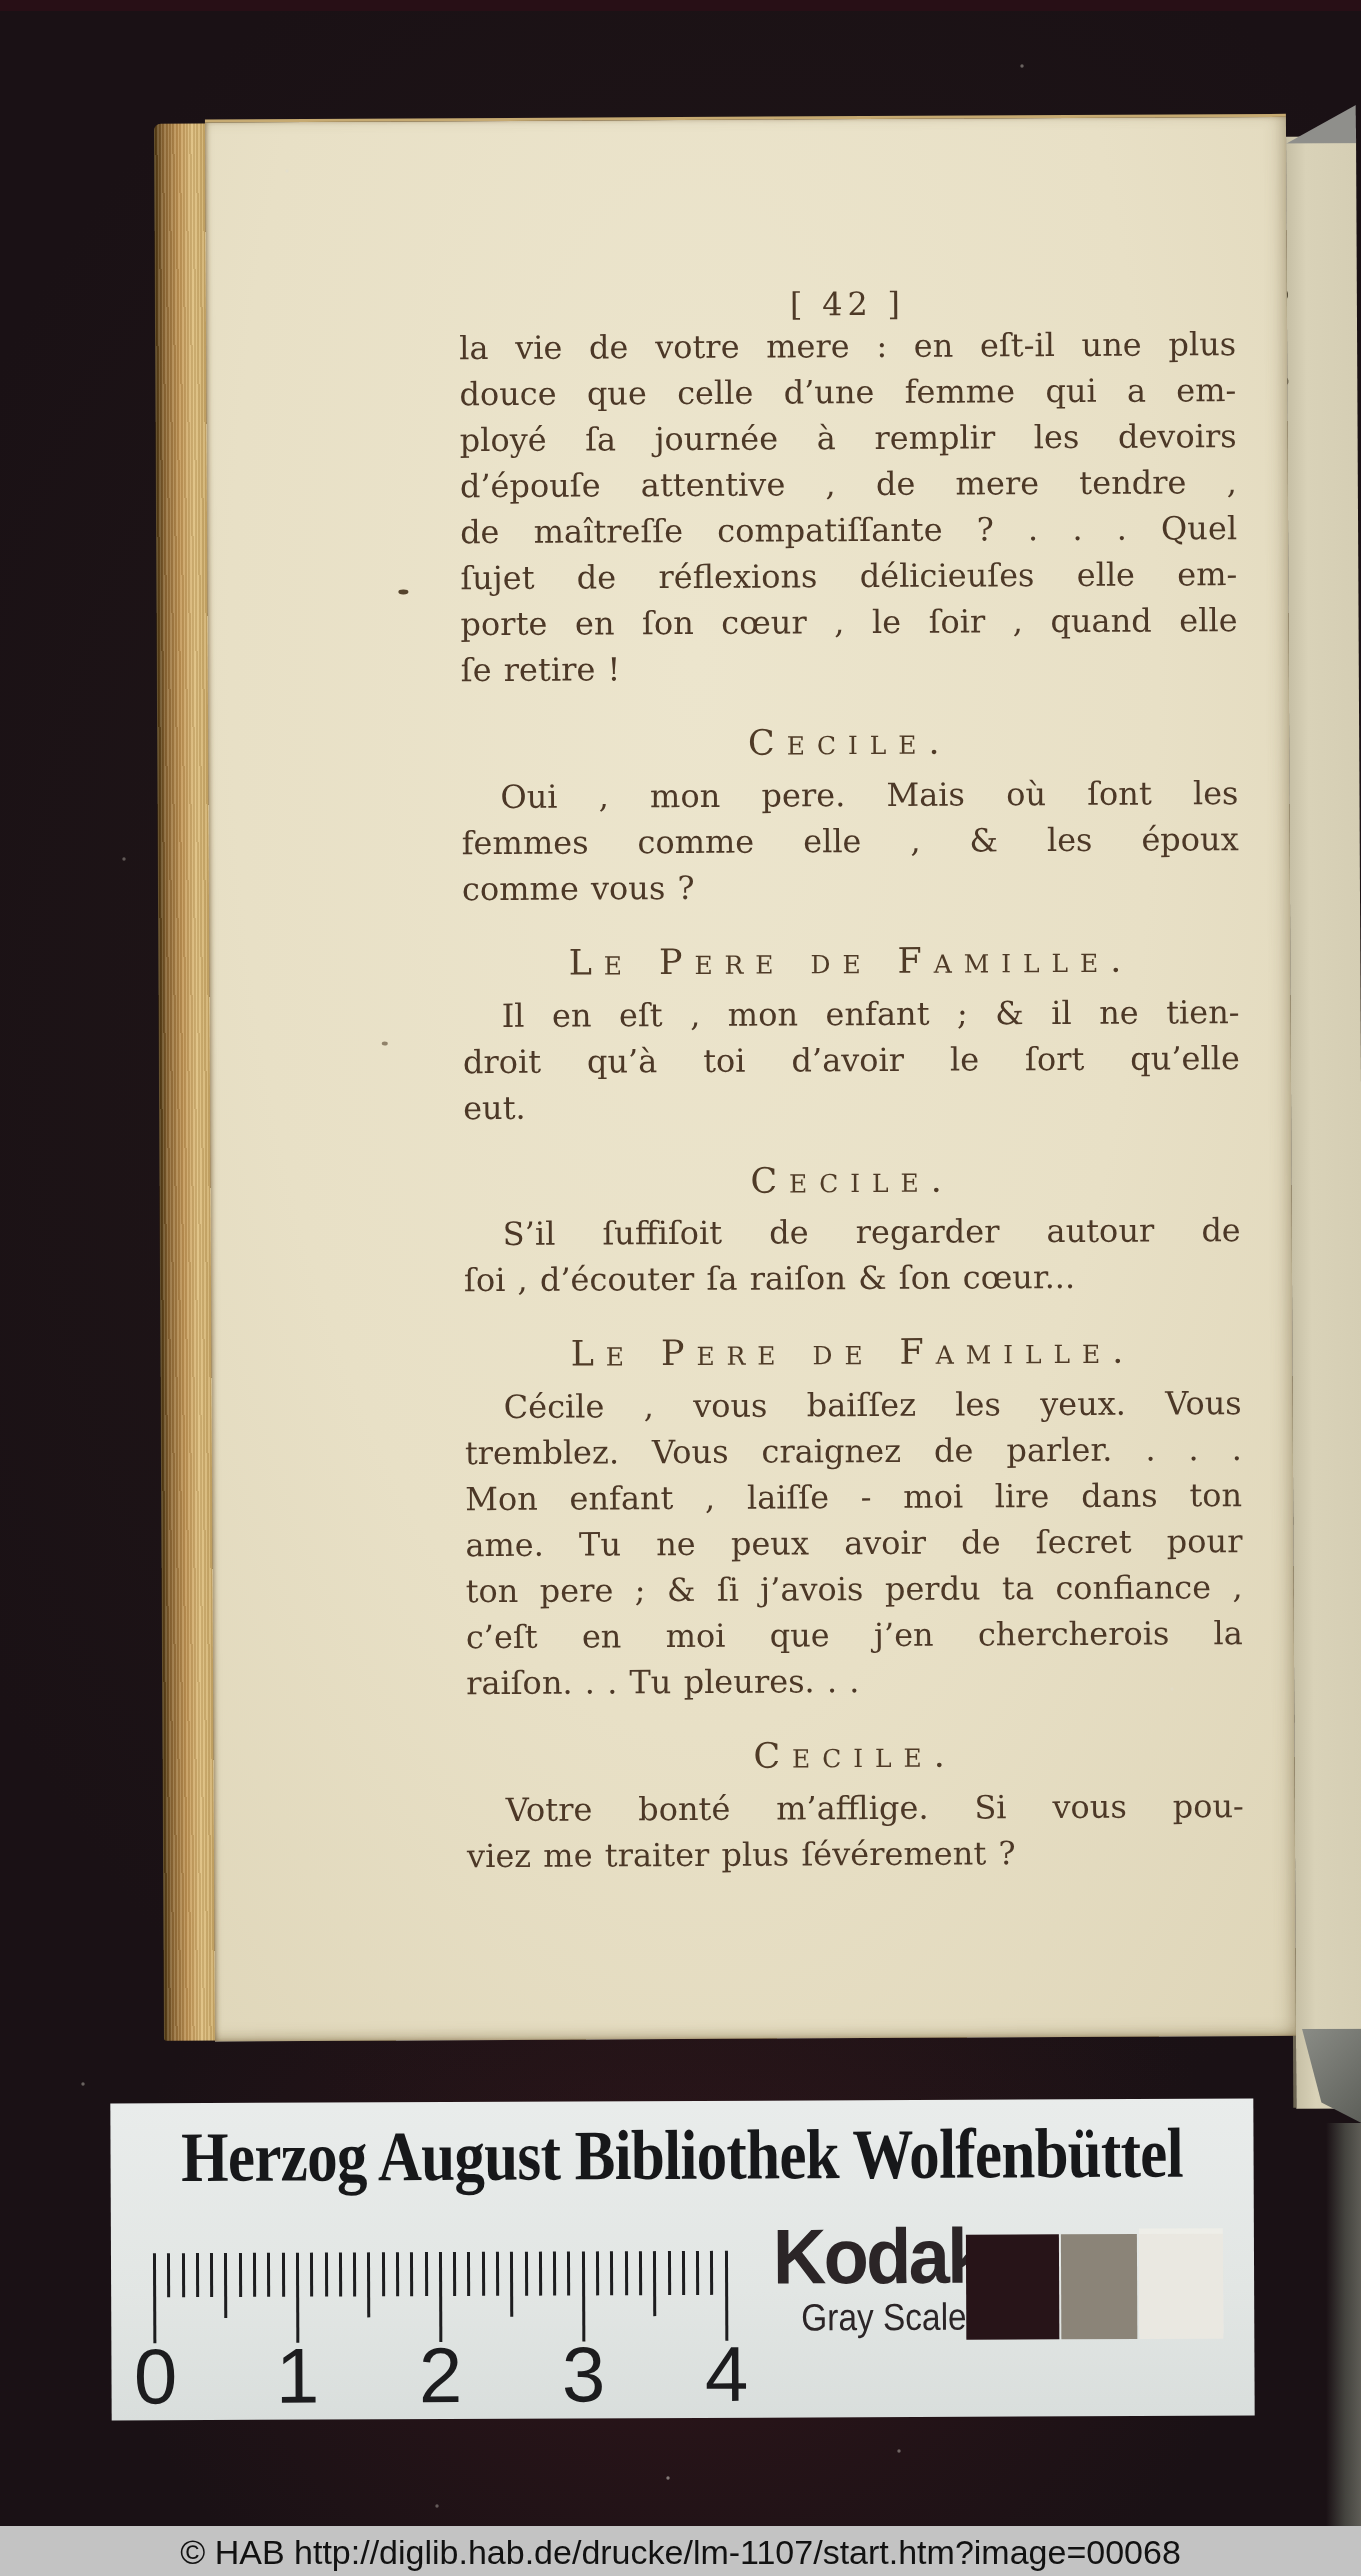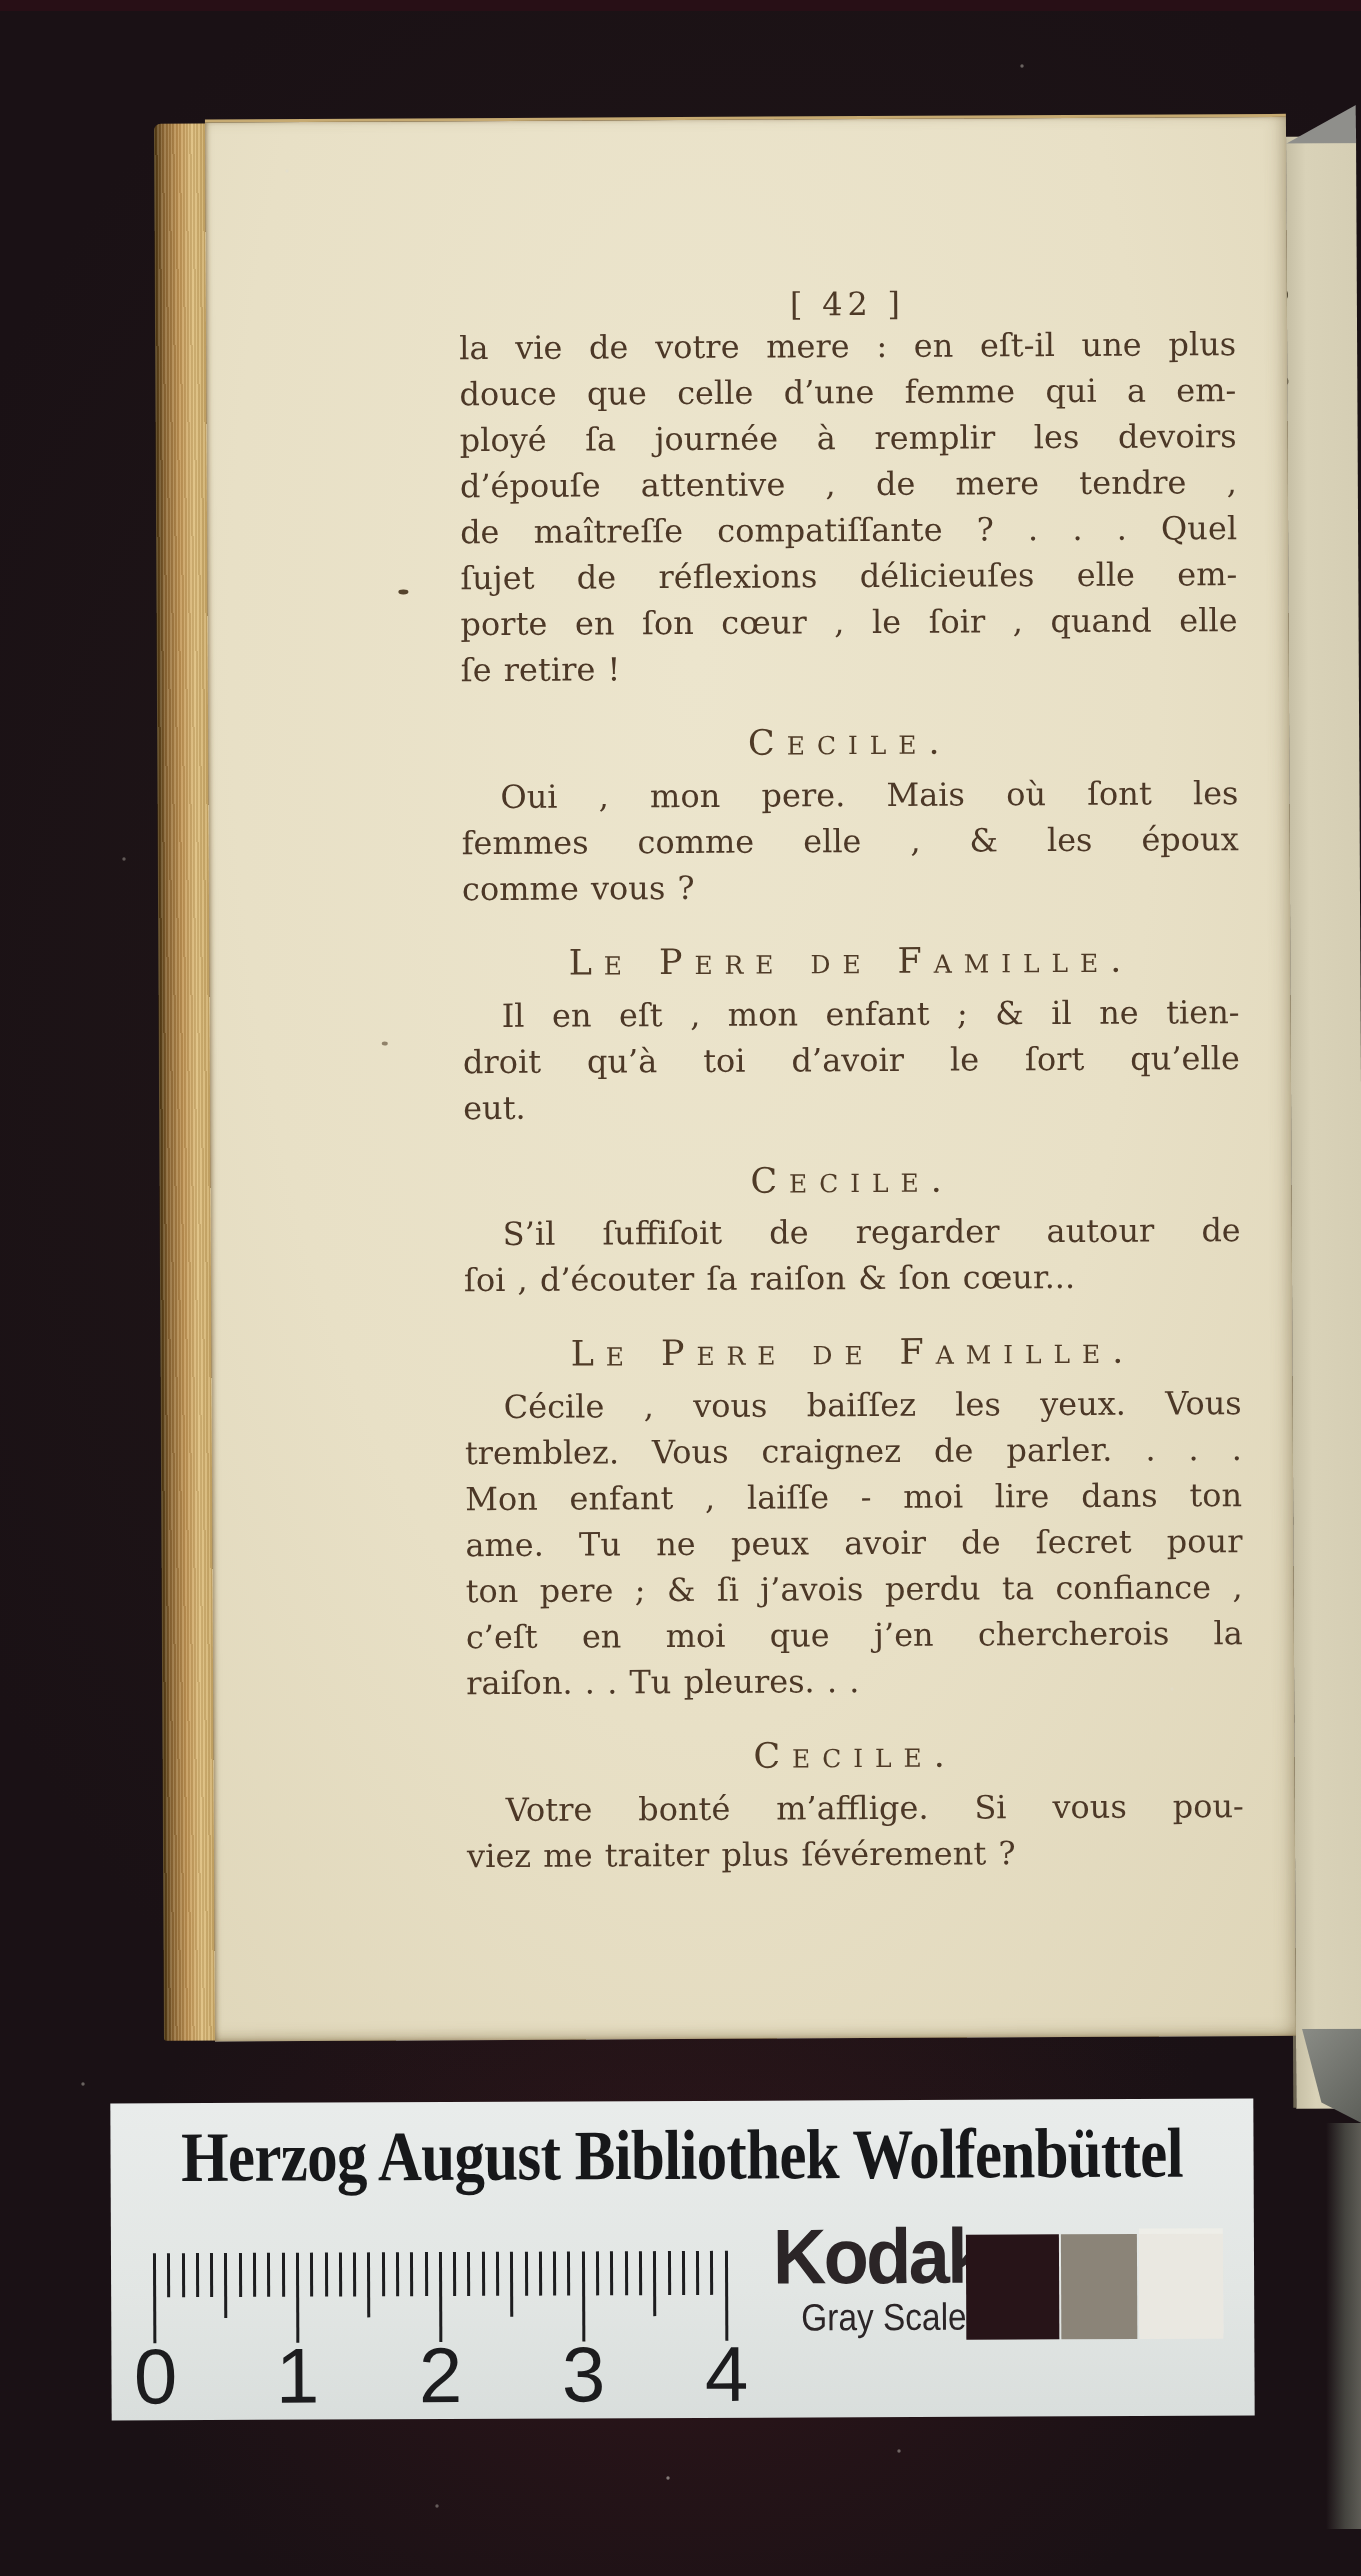--- a/index.html
+++ b/index.html
@@ -256,16 +256,19 @@
       </div>
     <div class="kodak-brand">Kodak</div>
     <div class="kodak-caption">Gray Scale</div>
     <div class="patches">
         <div class="patch" style="background: rgb(39, 20, 24);"></div>
         <div class="patch" style="background: rgb(139, 132, 120);"></div>
         <div class="patch" style="background: rgb(234, 232, 225);"></div>
       </div>
   </div>
 
+  <div class="footer">
+    <div class="footer-text">© HAB http://diglib.hab.de/drucke/lm-1107/start.htm?image=00068</div>
+  </div>
 
   <div class="dust"></div>
 </div>
 
 
 </body></html>

